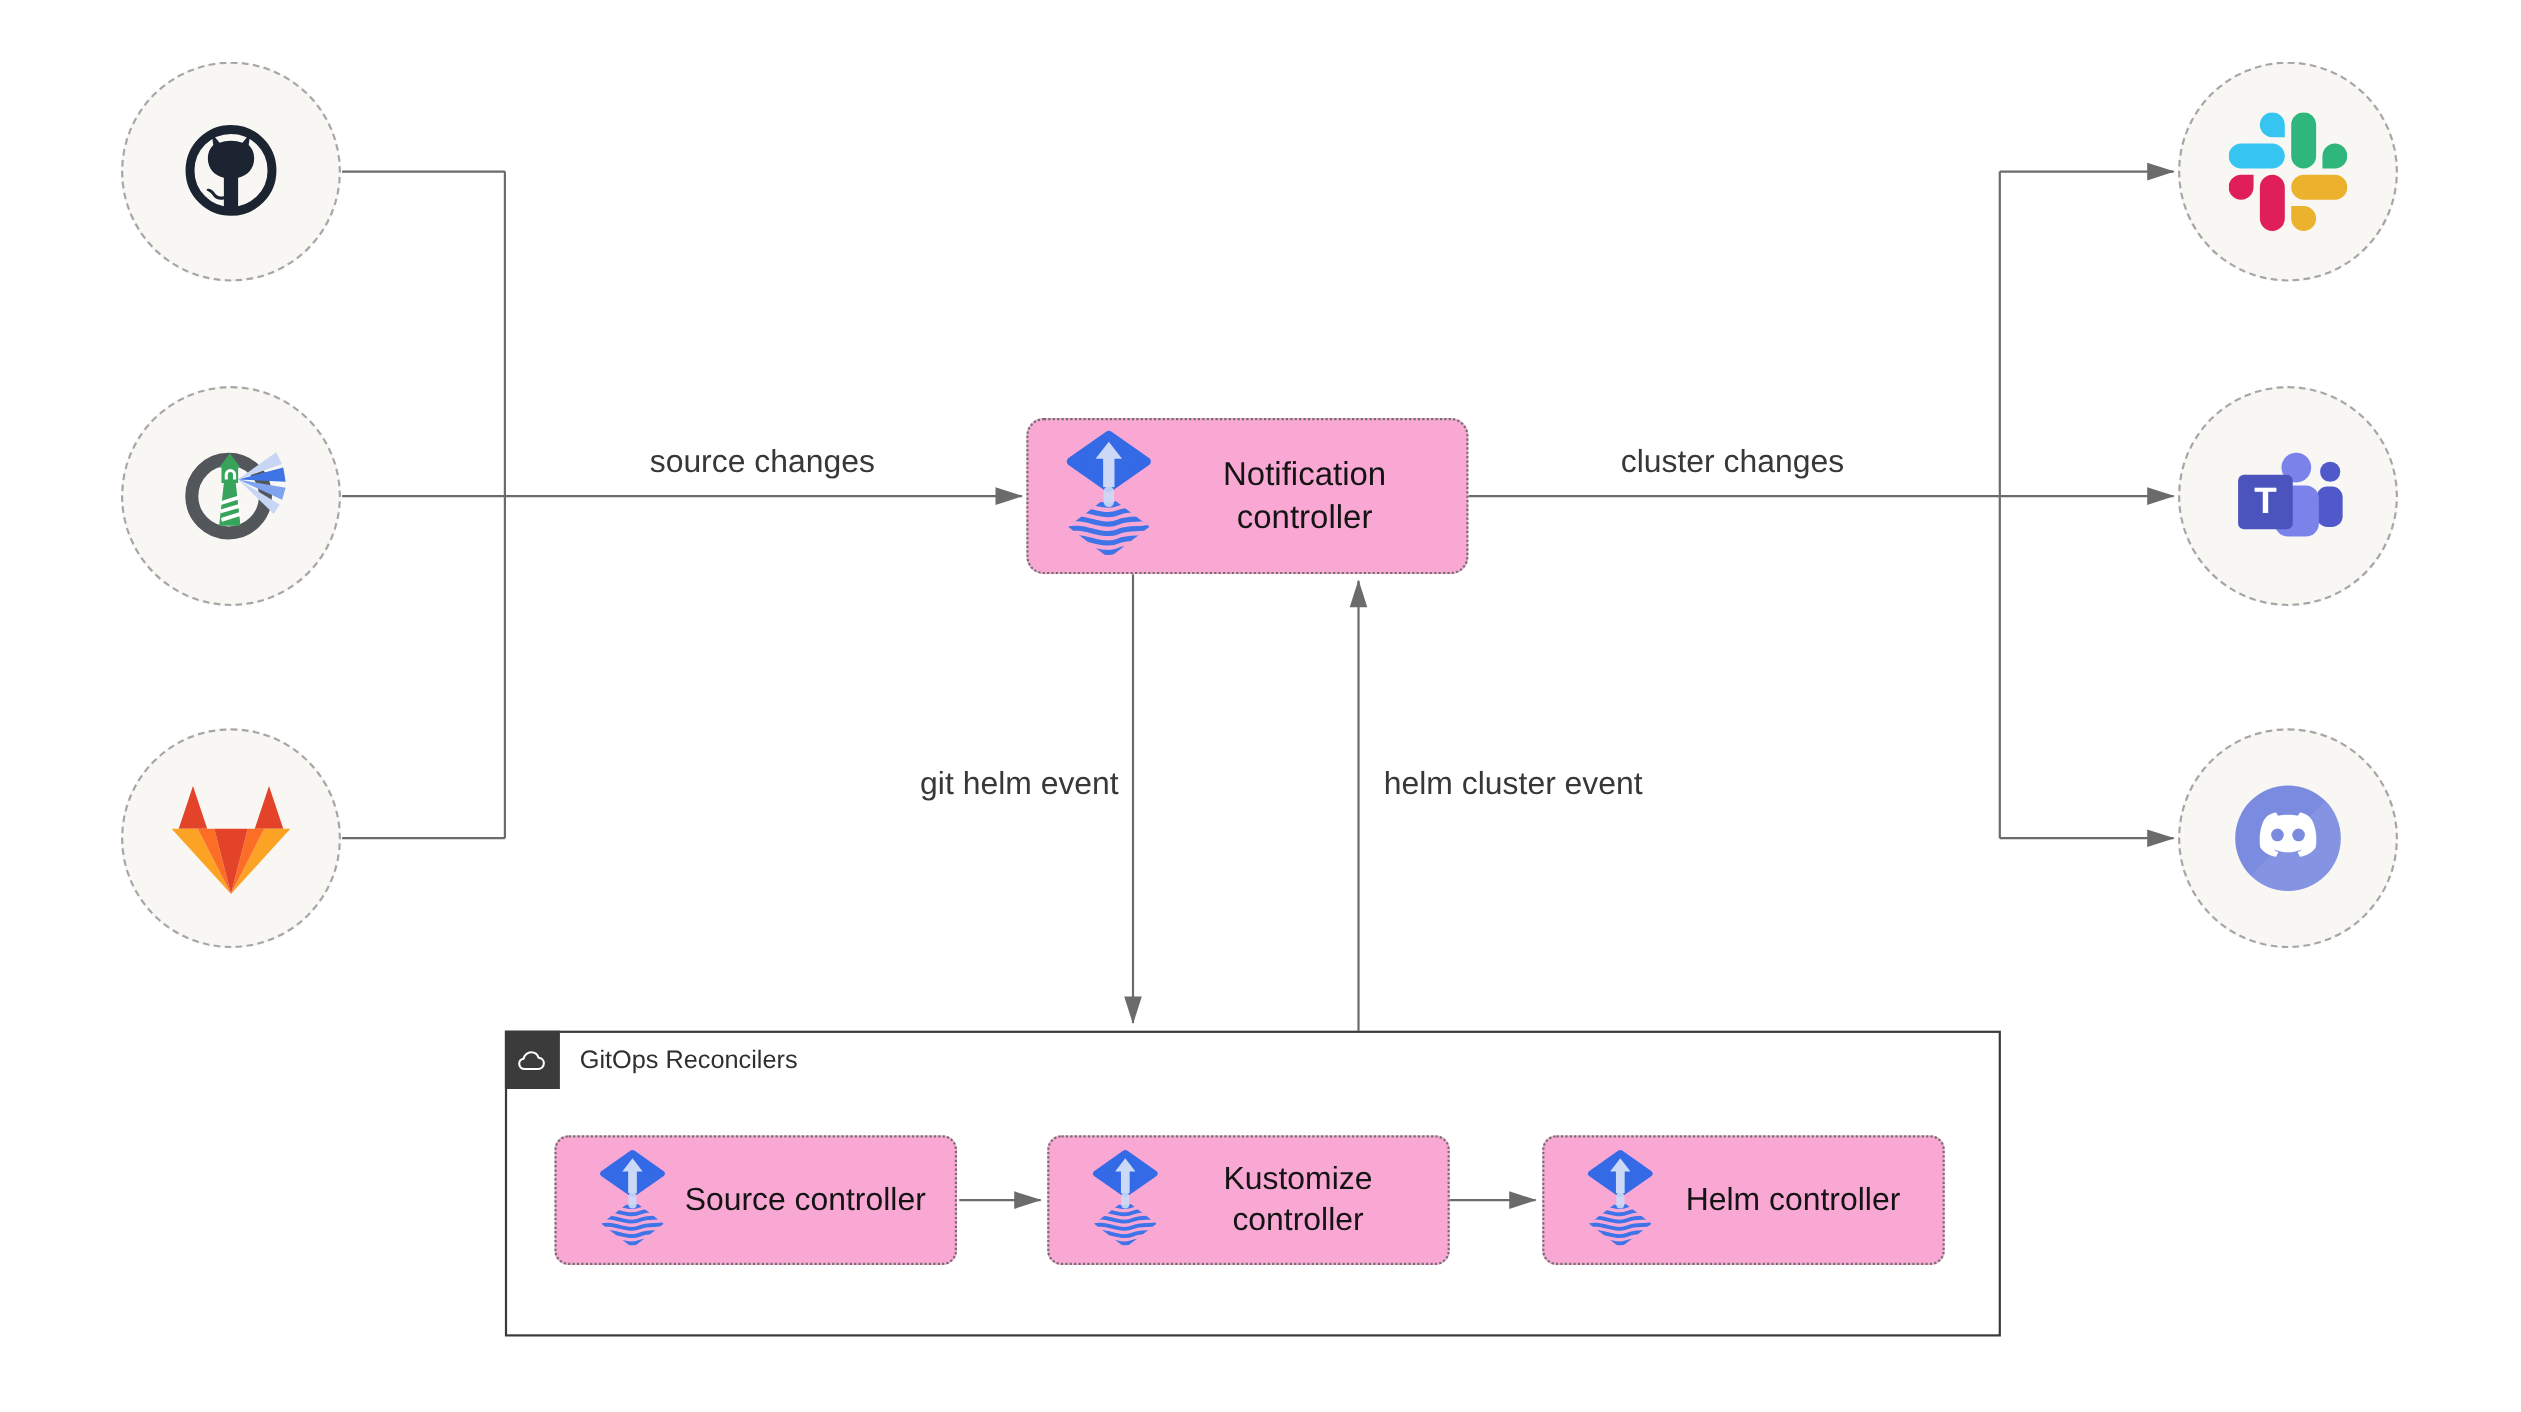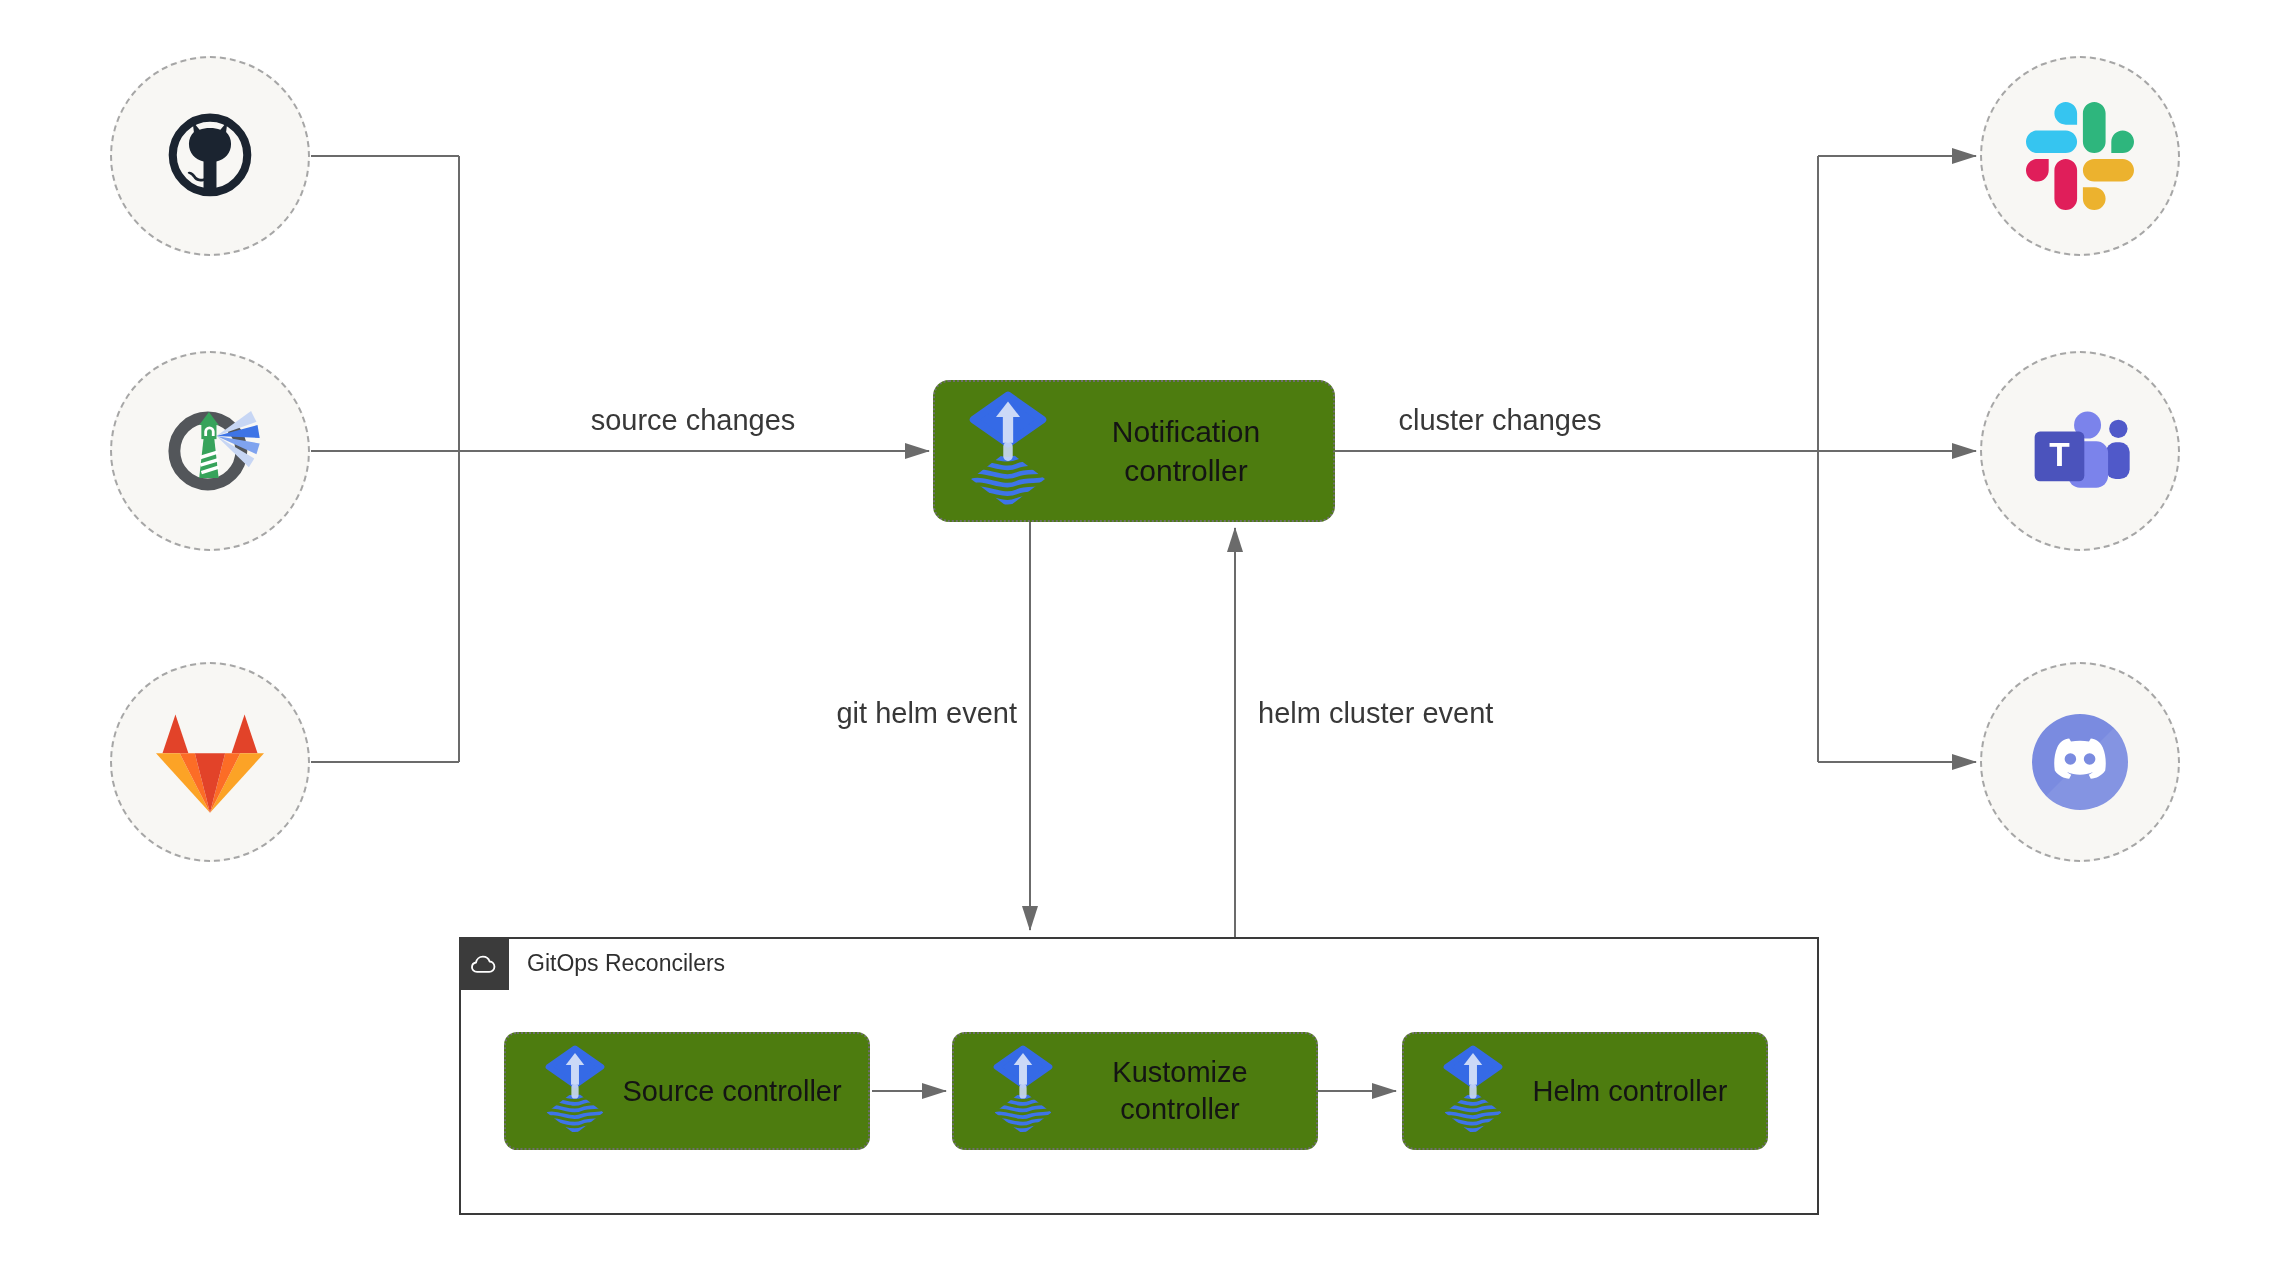--- a/index.html
+++ b/index.html
@@ -7,21 +7,21 @@
           font-family:"Liberation Sans","DejaVu Sans",sans-serif;}
   svg.wires{position:absolute;left:0;top:0;z-index:0;}
   .wire{stroke:#6B6B6B;stroke-width:2;fill:none;}
 
   .circle-node{position:absolute;width:200px;height:200px;border-radius:50%;
                border:2px dashed #A6A6A6;background:#F8F7F4;box-sizing:border-box;
                display:flex;align-items:center;justify-content:center;z-index:1;}
   .circle-node svg{width:108px;height:108px;}
   .circle-node.big-icon svg{width:120px;height:120px;}
 
-  .ctrl-box{position:absolute;border:2px dotted #6E6E6E;border-radius:16px;background:#4d7c0f;
+  .ctrl-box{position:absolute;border:2px dotted #6E6E6E;border-radius:16px;background:#f9a8d4;
             box-sizing:border-box;display:flex;align-items:center;z-index:1;}
   .ctrl-box .flux{flex:0 0 auto;}
   .ctrl-box .ctrl-label{flex:1 1 auto;text-align:center;color:#141414;}
 
   .notif{left:933px;top:380px;width:402px;height:142px;}
   .notif .flux{width:86px;height:126px;margin-left:30px;}
   .notif .ctrl-label{font-size:30px;line-height:39px;padding:0 20px 0 8px;}
 
   .small-ctrl{top:1032px;width:366px;height:118px;border-radius:13px;}
   .small-ctrl .flux{width:66px;height:98px;margin-left:36px;}
@@ -183,21 +183,21 @@
   </div>
 
   <div class="ctrl-box notif">
     <svg class="flux" viewBox="0 0 100 145">
         <use href="#flux"></use>
       </svg>
     <div class="ctrl-label">Notification controller</div>
   </div>
 
   <div class="edge-label lbl-center" style="left:693px;top:404px">source changes</div>
-  <div class="edge-label lbl-center" style="left:1500px;top:404px">cluster changes</div>
+  <div class="edge-label lbl-center" style="left:1575px;top:404px">cluster changes</div>
   <div class="edge-label lbl-right" style="left:1017px;top:697px">git helm event</div>
   <div class="edge-label" style="left:1258px;top:697px">helm cluster event</div>
 
   <div class="gitops-box">
     <div class="gitops-badge">
       <svg viewBox="0 0 32 26">
           <use href="#cloud"></use>
         </svg>
     </div>
     <div class="gitops-title">GitOps Reconcilers</div>

